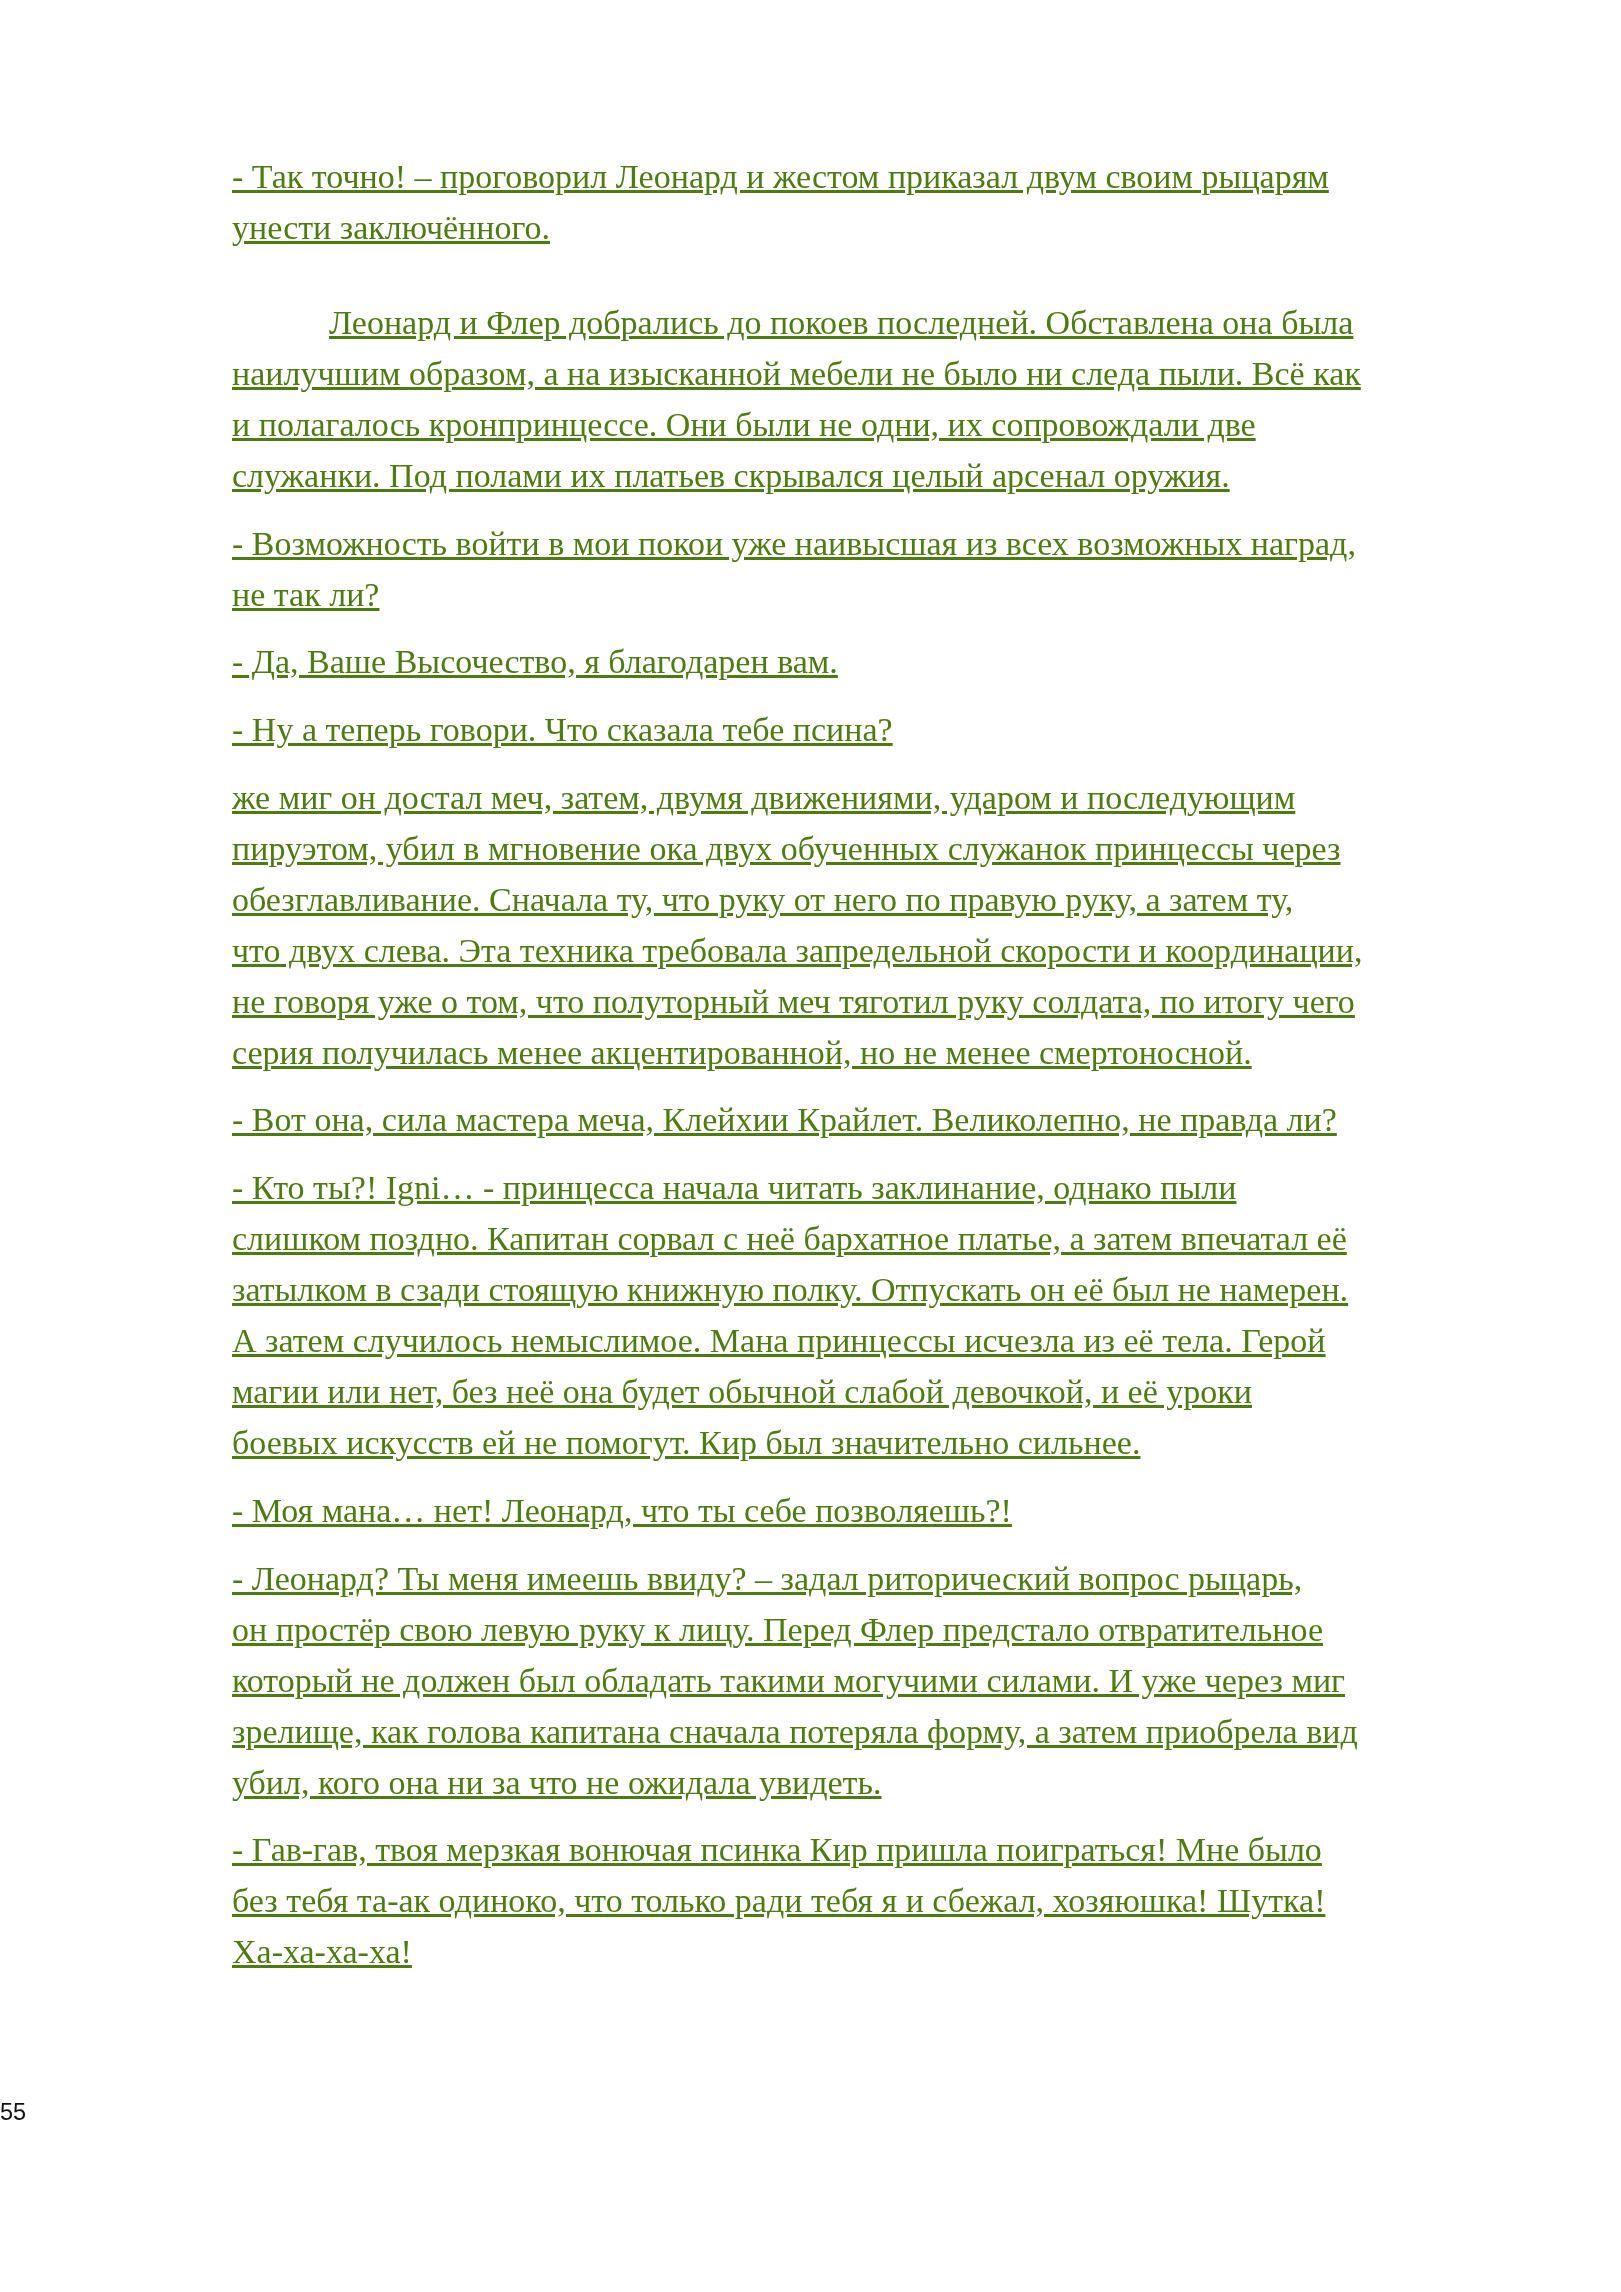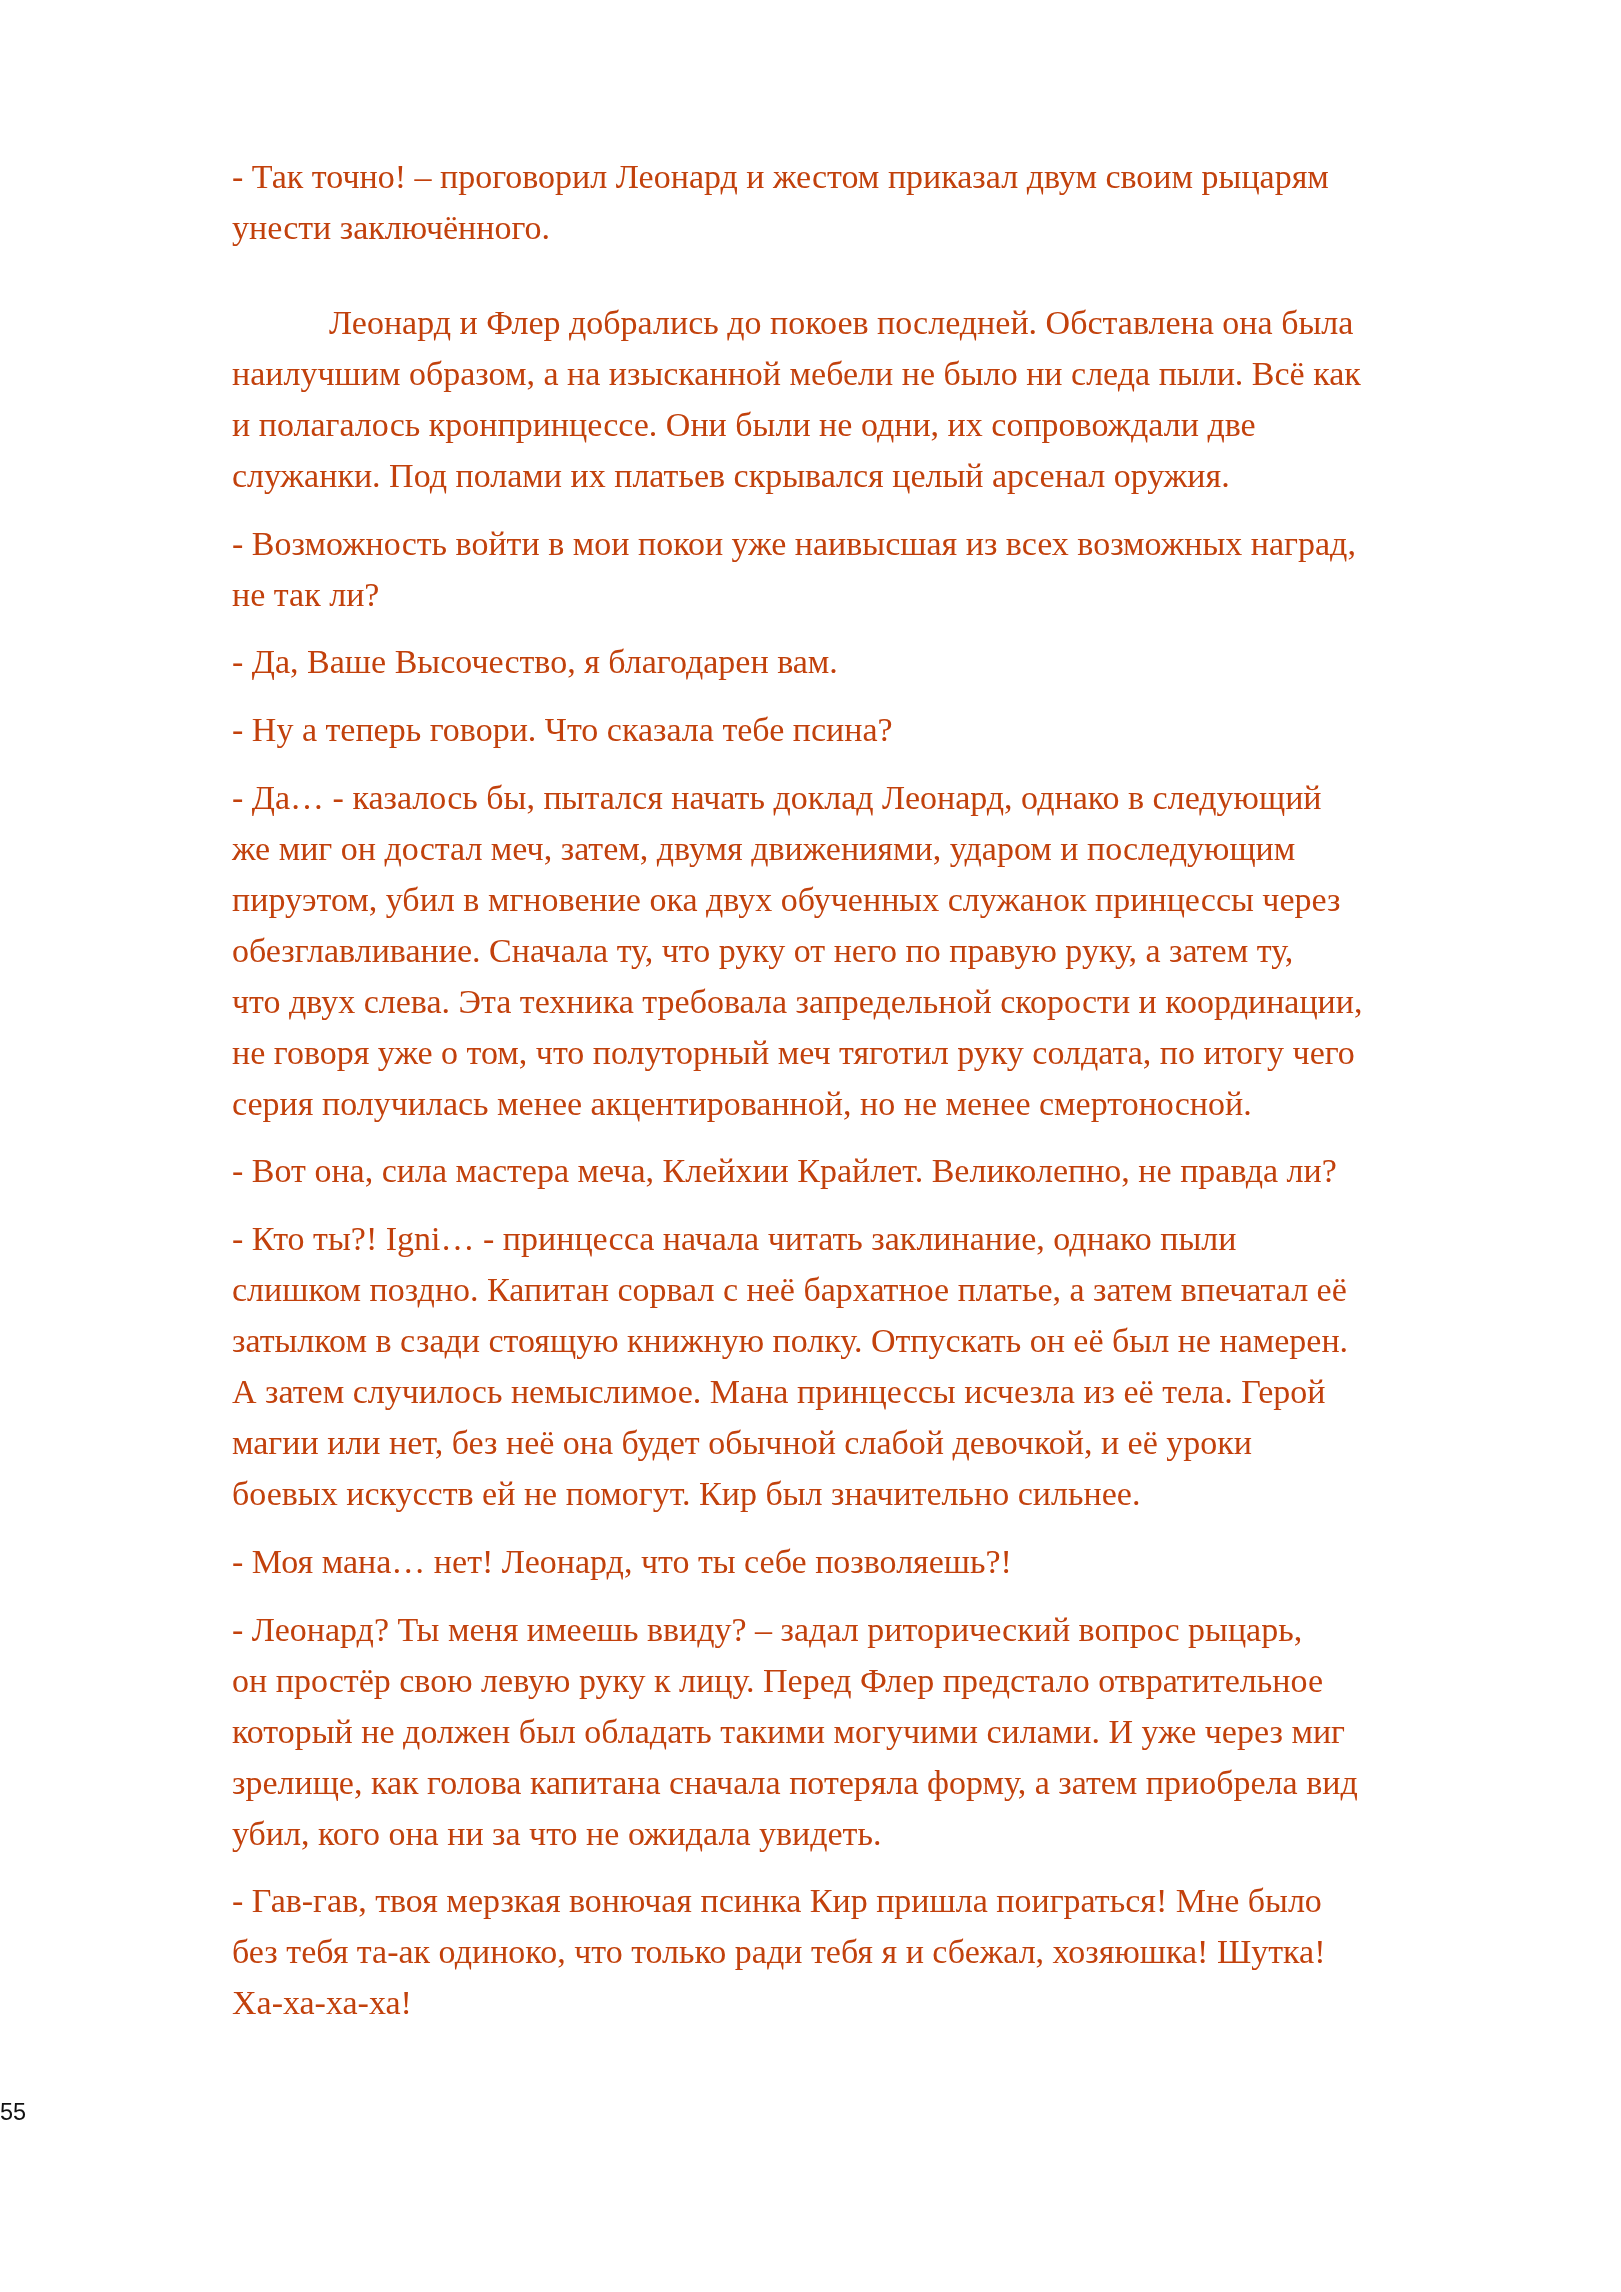--- a/index.html
+++ b/index.html
@@ -21,21 +21,22 @@
       background: #ffffff;
     }
     .text-body {
       position: absolute;
       left: 232px;
       top: 151px;
       width: 1294px;
       font-family: "Liberation Serif", serif;
       font-size: 34px;
       line-height: 51px;
-      color: #c2410c;
+      color: #4d7c0f;
+      text-decoration: underline;
     }
     .para {
       margin: 0 0 16.7px 0;
       white-space: nowrap;
     }
     .para .line {
       display: block;
     }
     .para.indent .line:first-child {
       text-indent: 97px;
@@ -71,21 +72,20 @@
         <span class="line">- Возможность войти в мои покои уже наивысшая из всех возможных наград,</span>
         <span class="line">не так ли?</span>
       </p>
       <p class="para">
         <span class="line">- Да, Ваше Высочество, я благодарен вам.</span>
       </p>
       <p class="para">
         <span class="line">- Ну а теперь говори. Что сказала тебе псина?</span>
       </p>
       <p class="para">
-        <span class="line">- Да… - казалось бы, пытался начать доклад Леонард, однако в следующий</span>
         <span class="line">же миг он достал меч, затем, двумя движениями, ударом и последующим</span>
         <span class="line">пируэтом, убил в мгновение ока двух обученных служанок принцессы через</span>
         <span class="line">обезглавливание. Сначала ту, что руку от него по правую руку, а затем ту,</span>
         <span class="line">что двух слева. Эта техника требовала запредельной скорости и координации,</span>
         <span class="line">не говоря уже о том, что полуторный меч тяготил руку солдата, по итогу чего</span>
         <span class="line">серия получилась менее акцентированной, но не менее смертоносной.</span>
       </p>
       <p class="para">
         <span class="line">- Вот она, сила мастера меча, Клейхии Крайлет. Великолепно, не правда ли?</span>
       </p>

